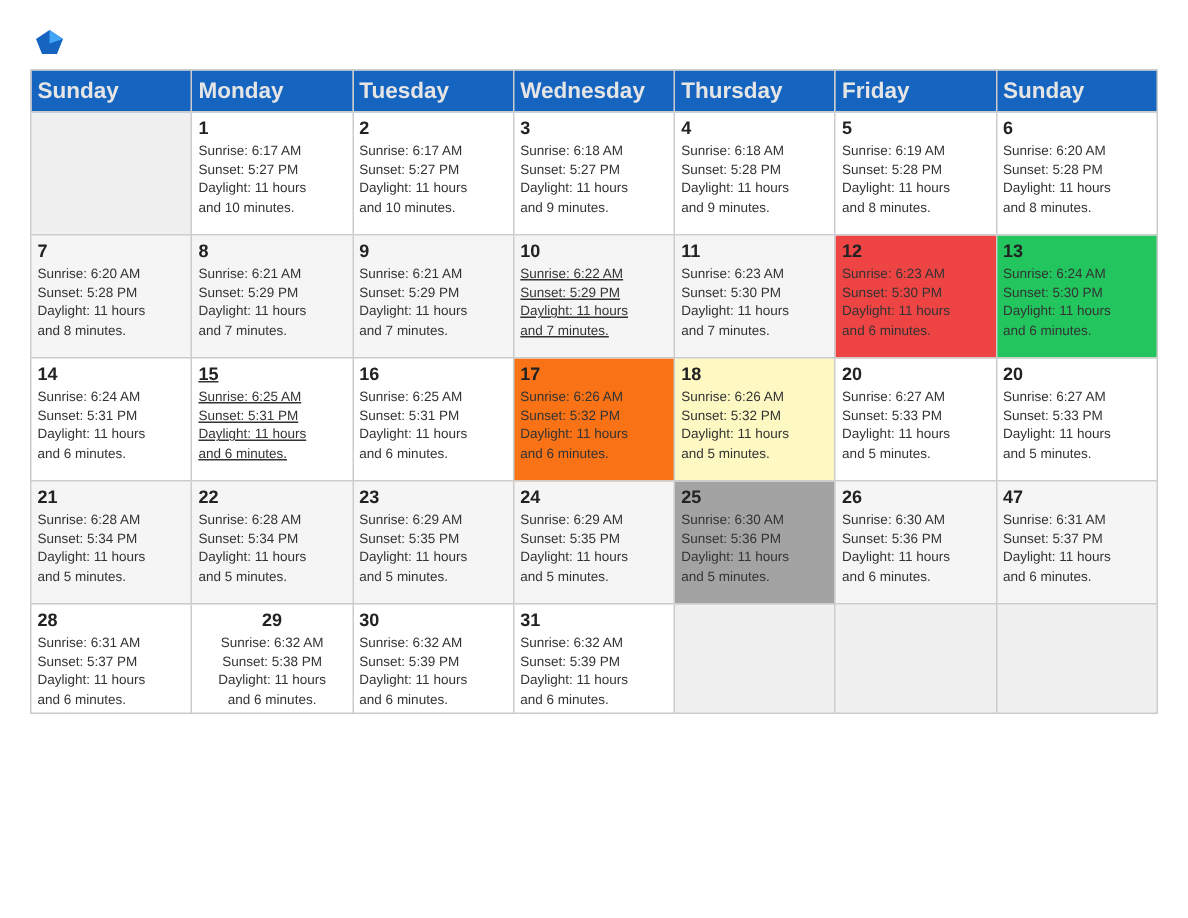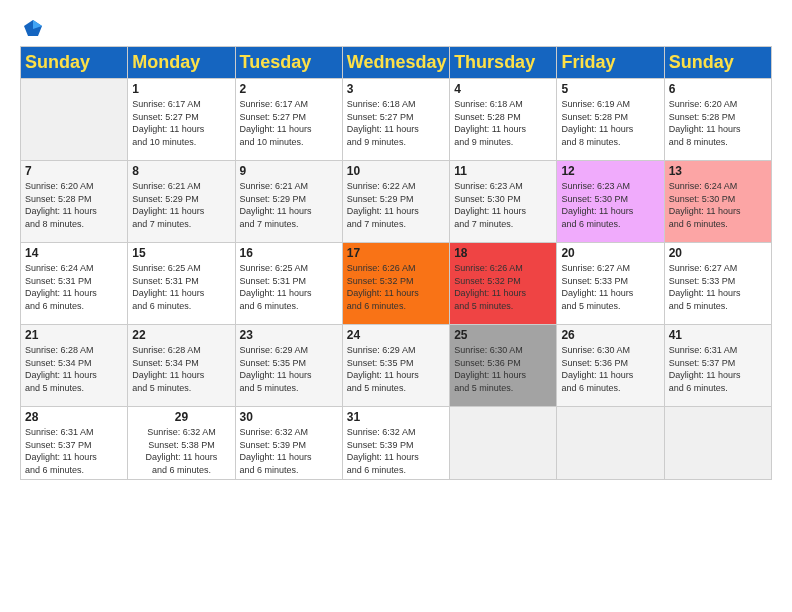--- a/index.html
+++ b/index.html
@@ -51,22 +51,22 @@
       font-size: 15px;
       color: #444;
     }
     .calendar {
       width: 100%;
       border-collapse: collapse;
       table-layout: fixed;
     }
     .calendar th {
       background-color: #1565c0;
-      color: #fde047;
-      font-size: 18px;
+      color: #e5e5e5;
+      font-size: 15px;
       font-weight: bold;
       padding: 5px 4px;
       text-align: left;
       border: 1px solid #ccc;
     }
     .calendar td {
       vertical-align: top;
       border: 1px solid #ccc;
       padding: 3px 4px;
       font-size: 9.5px;
@@ -172,55 +172,55 @@
 Daylight: 11 hours
 and 8 minutes.</span></td>
           <td style="background: rgb(245, 245, 245);"><span class="day-number">8</span><span class="day-info" style="white-space: pre-line;">Sunrise: 6:21 AM
 Sunset: 5:29 PM
 Daylight: 11 hours
 and 7 minutes.</span></td>
           <td style="background: rgb(245, 245, 245);"><span class="day-number">9</span><span class="day-info" style="white-space: pre-line;">Sunrise: 6:21 AM
 Sunset: 5:29 PM
 Daylight: 11 hours
 and 7 minutes.</span></td>
-          <td style="background: rgb(245, 245, 245);"><span class="day-number">10</span><span class="day-info" style="white-space: pre-line;">Sunrise: 6:22 AM
+          <td style="background: rgb(245, 245, 245);"><span class="day-number">10</span><span class="day-info" style="white-space: pre-line; text-decoration: underline;">Sunrise: 6:22 AM
 Sunset: 5:29 PM
 Daylight: 11 hours
 and 7 minutes.</span></td>
           <td style="background: rgb(245, 245, 245);"><span class="day-number">11</span><span class="day-info" style="white-space: pre-line;">Sunrise: 6:23 AM
 Sunset: 5:30 PM
 Daylight: 11 hours
 and 7 minutes.</span></td>
-          <td style="background: #f0abfc;"><span class="day-number">12</span><span class="day-info" style="white-space: pre-line;">Sunrise: 6:23 AM
+          <td style="background: #ef4444;"><span class="day-number">12</span><span class="day-info" style="white-space: pre-line;">Sunrise: 6:23 AM
 Sunset: 5:30 PM
 Daylight: 11 hours
 and 6 minutes.</span></td>
-          <td style="background: #fca5a5;"><span class="day-number">13</span><span class="day-info" style="white-space: pre-line;">Sunrise: 6:24 AM
+          <td style="background: #22c55e;"><span class="day-number">13</span><span class="day-info" style="white-space: pre-line;">Sunrise: 6:24 AM
 Sunset: 5:30 PM
 Daylight: 11 hours
 and 6 minutes.</span></td>
         </tr>
         <tr>
           <td style="background: rgb(255, 255, 255);"><span class="day-number">14</span><span class="day-info" style="white-space: pre-line;">Sunrise: 6:24 AM
 Sunset: 5:31 PM
 Daylight: 11 hours
 and 6 minutes.</span></td>
-          <td style="background: rgb(255, 255, 255);"><span class="day-number">15</span><span class="day-info" style="white-space: pre-line;">Sunrise: 6:25 AM
+          <td style="background: rgb(255, 255, 255); text-decoration: underline;"><span class="day-number">15</span><span class="day-info" style="white-space: pre-line;">Sunrise: 6:25 AM
 Sunset: 5:31 PM
 Daylight: 11 hours
 and 6 minutes.</span></td>
           <td style="background: rgb(255, 255, 255);"><span class="day-number">16</span><span class="day-info" style="white-space: pre-line;">Sunrise: 6:25 AM
 Sunset: 5:31 PM
 Daylight: 11 hours
 and 6 minutes.</span></td>
           <td style="background: #f97316;"><span class="day-number">17</span><span class="day-info" style="white-space: pre-line;">Sunrise: 6:26 AM
 Sunset: 5:32 PM
 Daylight: 11 hours
 and 6 minutes.</span></td>
-          <td style="background: #ef4444;"><span class="day-number">18</span><span class="day-info" style="white-space: pre-line;">Sunrise: 6:26 AM
+          <td style="background: #fef9c3;"><span class="day-number">18</span><span class="day-info" style="white-space: pre-line;">Sunrise: 6:26 AM
 Sunset: 5:32 PM
 Daylight: 11 hours
 and 5 minutes.</span></td>
           <td style="background: rgb(255, 255, 255);"><span class="day-number">20</span><span class="day-info" style="white-space: pre-line;">Sunrise: 6:27 AM
 Sunset: 5:33 PM
 Daylight: 11 hours
 and 5 minutes.</span></td>
           <td style="background: rgb(255, 255, 255);"><span class="day-number">20</span><span class="day-info" style="white-space: pre-line;">Sunrise: 6:27 AM
 Sunset: 5:33 PM
 Daylight: 11 hours
@@ -244,21 +244,21 @@
 Daylight: 11 hours
 and 5 minutes.</span></td>
           <td style="background: #a3a3a3;"><span class="day-number">25</span><span class="day-info" style="white-space: pre-line;">Sunrise: 6:30 AM
 Sunset: 5:36 PM
 Daylight: 11 hours
 and 5 minutes.</span></td>
           <td style="background: rgb(245, 245, 245);"><span class="day-number">26</span><span class="day-info" style="white-space: pre-line;">Sunrise: 6:30 AM
 Sunset: 5:36 PM
 Daylight: 11 hours
 and 6 minutes.</span></td>
-          <td style="background: rgb(245, 245, 245);"><span class="day-number">41</span><span class="day-info" style="white-space: pre-line;">Sunrise: 6:31 AM
+          <td style="background: rgb(245, 245, 245);"><span class="day-number">47</span><span class="day-info" style="white-space: pre-line;">Sunrise: 6:31 AM
 Sunset: 5:37 PM
 Daylight: 11 hours
 and 6 minutes.</span></td>
         </tr>
         <tr class="last-row">
           <td style="background: rgb(255, 255, 255);"><span class="day-number">28</span><span class="day-info" style="white-space: pre-line;">Sunrise: 6:31 AM
 Sunset: 5:37 PM
 Daylight: 11 hours
 and 6 minutes.</span></td>
           <td style="background: rgb(255, 255, 255); text-align: center;"><span class="day-number">29</span><span class="day-info" style="white-space: pre-line;">Sunrise: 6:32 AM

